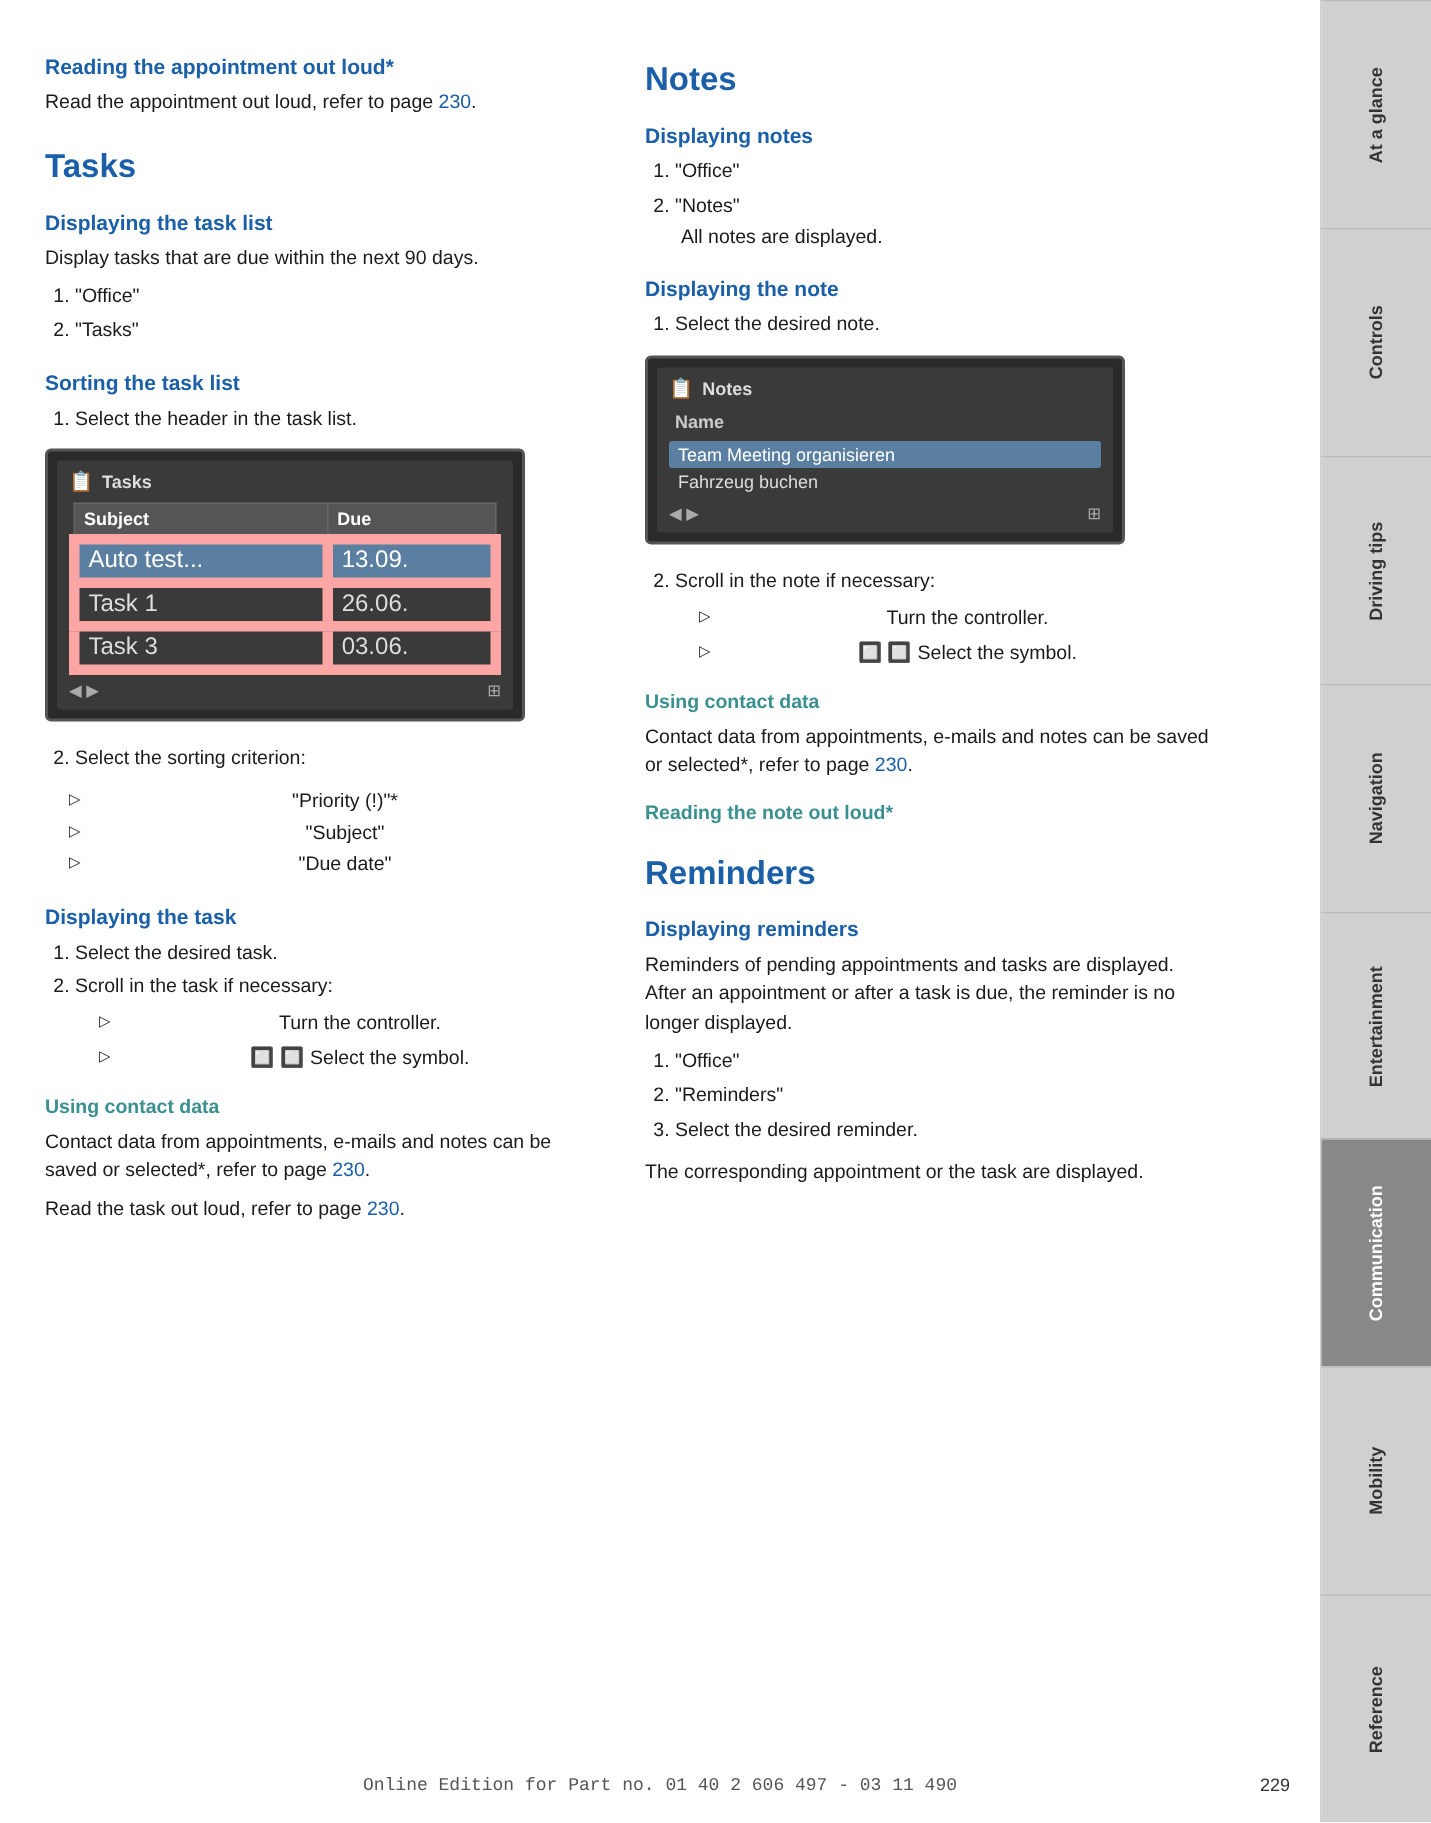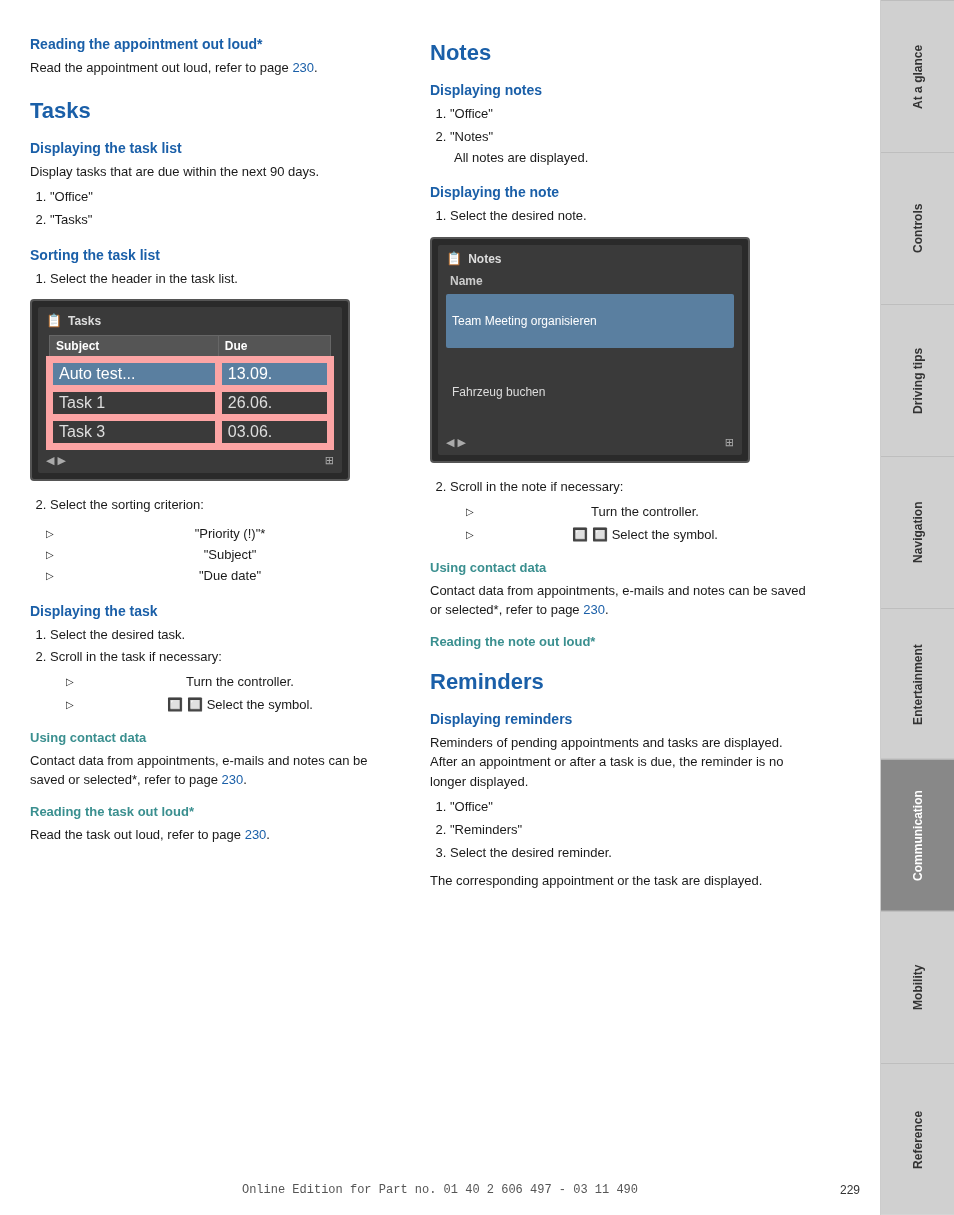--- a/index.html
+++ b/index.html
@@ -232,22 +232,22 @@
       font-size: 12px;
       color: #ccc;
       font-weight: bold;
       padding: 2px 4px;
       margin-bottom: 4px;
     }
 
     .notes-item {
       font-size: 12px;
       color: #ddd;
-      padding: 20px 6px;
-      margin-bottom: 17px;
+      padding: 2px 6px;
+      margin-bottom: 0;
     }
 
     .notes-item.highlighted {
       background: #5a7fa0;
       color: #fff;
       border-radius: 2px;
     }
 
     
     .top-section {
@@ -366,21 +366,20 @@
             </li>
           </ul>
         </li>
       </ol>
 
       <div class="subsection-title-teal">Using contact data</div>
       <p class="body-text">
         <span>Contact data from appointments, e-mails and notes can be saved or selected*, refer to page</span> <a class="link">230</a>.
       </p>
 
-      <div class="subsection-title-teal">Reading the task out loud*</div>
       <p class="body-text">
         <span>Read the task out loud, refer to page</span> <a class="link">230</a>.
       </p>
     </div>
 
     <div class="right-column">
 
       <div class="section-title">Notes</div>
 
       <div class="subsection-title">Displaying notes</div>

